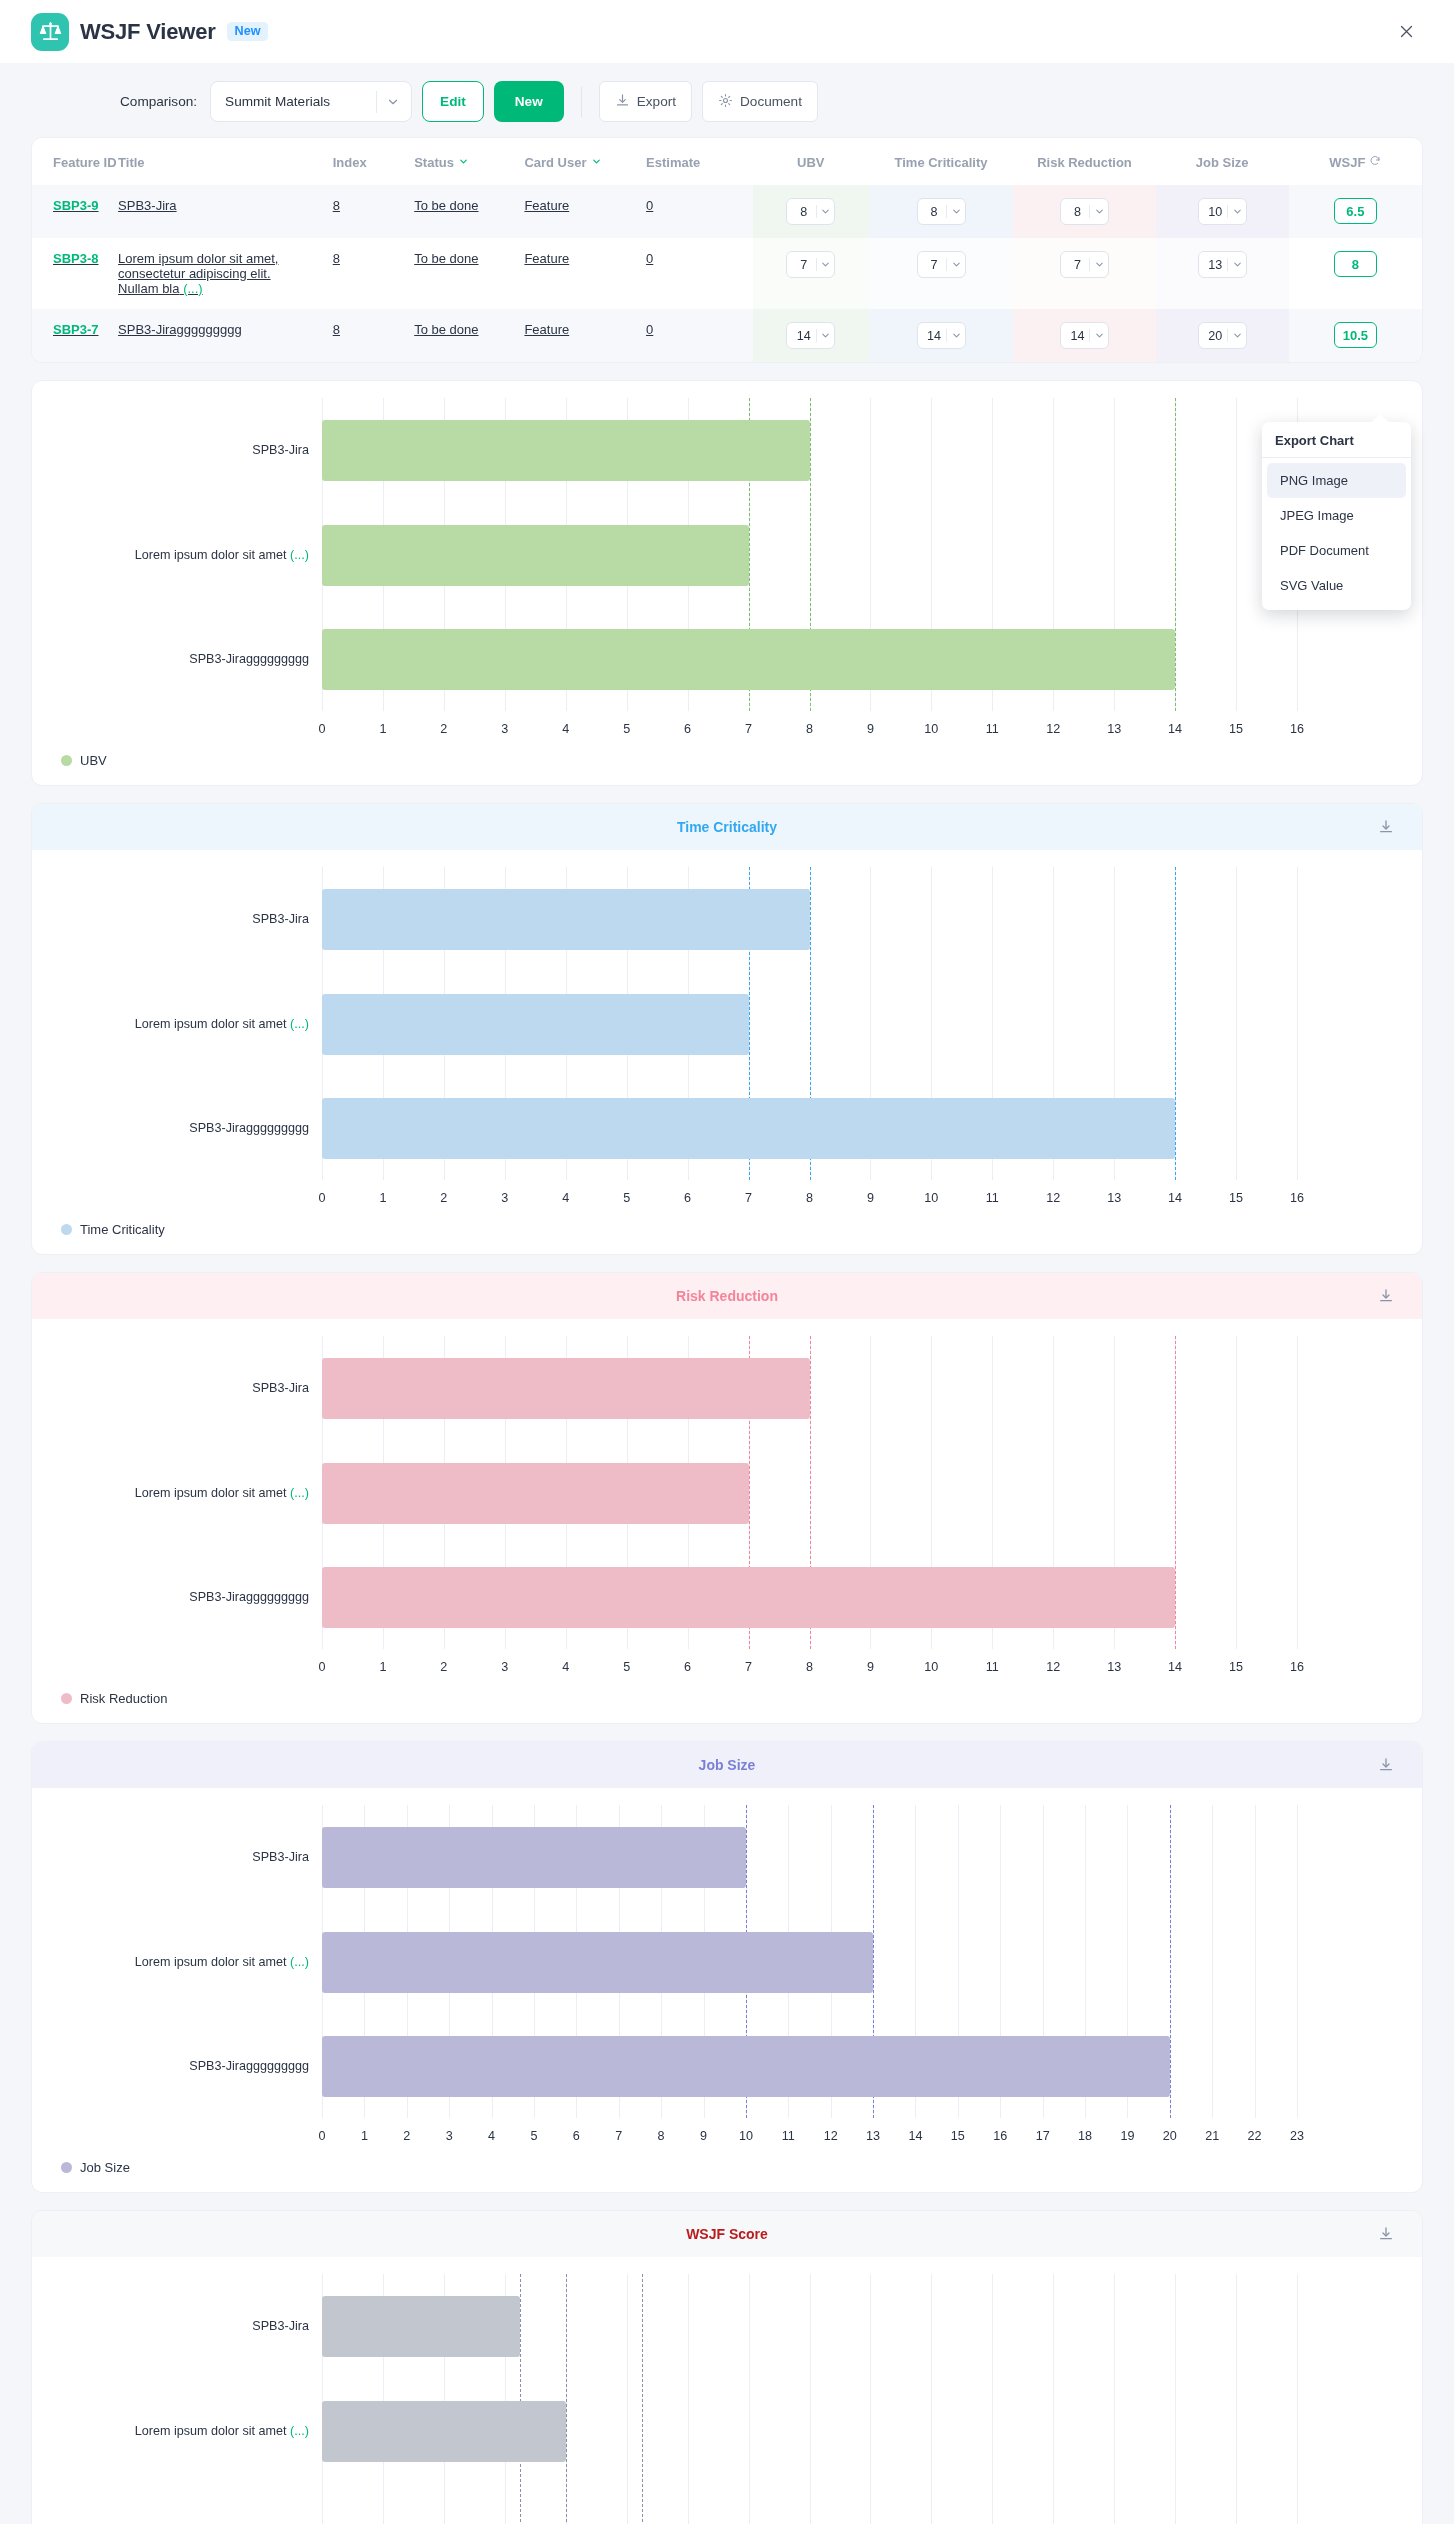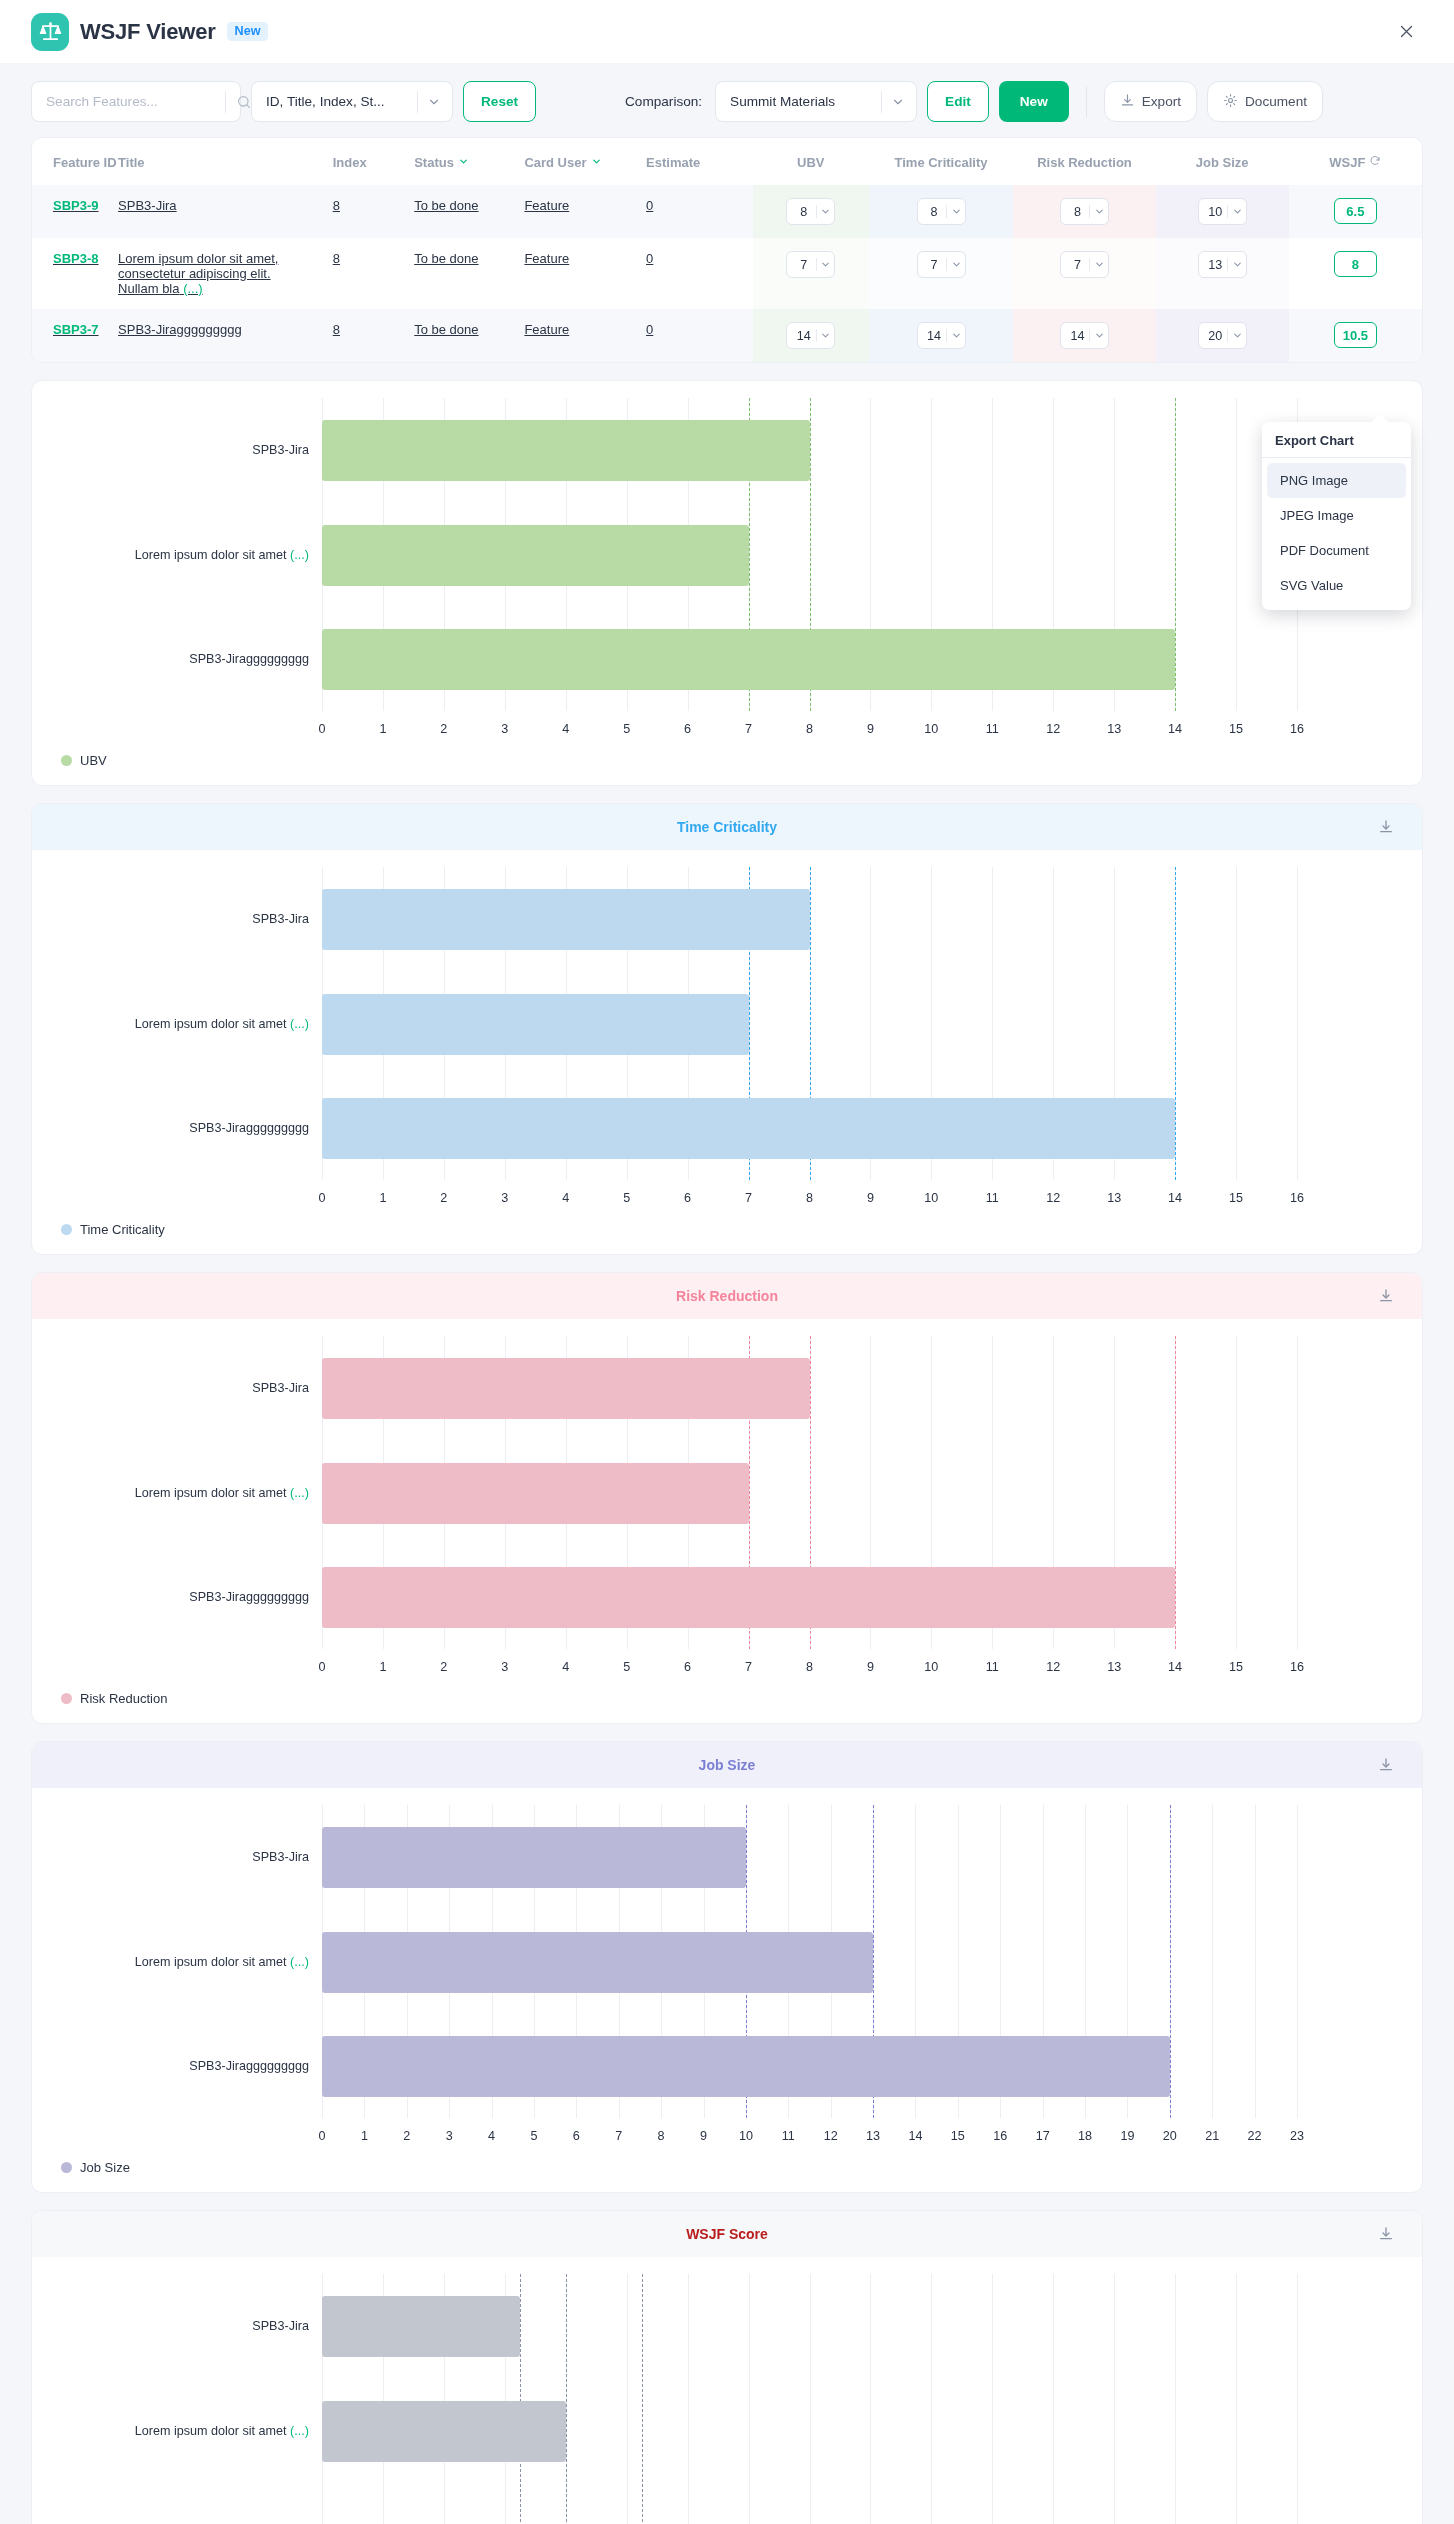--- a/index.html
+++ b/index.html
@@ -88,21 +88,21 @@
   .btn-solid {
     height: 41px; padding: 0 21px; border-radius: 8px;
     border: 0; background: #00b979; color: #fff;
     font-size: 13.6px; font-weight: 700; cursor: pointer;
     display: flex; align-items: center; justify-content: center;
     font-family: "Liberation Sans", sans-serif;
   }
   .cmp-label { font-size: 13.6px; color: #2b3445; white-space: nowrap; margin-right: 3px; }
   .tb-sep { width: 1px; height: 30px; background: #e0e5ee; margin: 0 7px; flex:none; }
   .btn-ghost {
-    height: 41px; padding: 0 15px; border-radius: 12px;
+    height: 41px; padding: 0 15px; border-radius: 6px;
     border: 1px solid #e3e7ee; background: #fff; color: #4a5263;
     font-size: 13.6px; cursor: pointer;
     display: flex; align-items: center; gap: 7px;
     font-family: "Liberation Sans", sans-serif;
   }
 
   
   .table-card {
     margin: 0 31px; background: #fff; border-radius: 11px;
     border: 1px solid #eceff4; overflow: hidden;
@@ -254,44 +254,20 @@
     <span class="badge-new">New</span>
   </div>
   <div class="close-x">
     <svg width="17" height="17" viewBox="0 0 24 24" fill="none" stroke="currentColor" stroke-width="1.8" stroke-linecap="round">
       <path d="M5 5l14 14M19 5L5 19"></path>
     </svg>
   </div>
 </div>
 
 <div class="toolbar">
-  <div class="tb-left">
-    <div class="search-box">
-      <input type="text" placeholder="Search Features..." style="">
-      <span class="vdiv"></span>
-      <span class="icon-btn-plain">
-        <svg width="16" height="16" viewBox="0 0 24 24" fill="none" stroke="currentColor" stroke-width="1.9" stroke-linecap="round">
-          <circle cx="11" cy="11" r="7"></circle>
-            <path d="M20 20l-3.6-3.6"></path>
-        </svg>
-      </span>
-    </div>
-
-    <div class="select-box col-select">
-      <span class="sv">ID, Title, Index, St...</span>
-      <span class="vdiv" style="margin-left:auto"></span>
-      <span class="caret">
-        <svg width="14" height="14" viewBox="0 0 24 24" fill="none" stroke="currentColor" stroke-width="2" stroke-linecap="round" stroke-linejoin="round">
-            <path d="M6 9l6 6 6-6"></path>
-          </svg>
-      </span>
-    </div>
-
-    <button class="btn-outline">Reset</button>
-  </div>
 
   <div class="tb-right">
     <span class="cmp-label">Comparison:</span>
     <div class="select-box cmp-select">
       <span class="sv">Summit Materials</span>
       <span class="vdiv" style="margin-left:auto"></span>
       <span class="caret">
         <svg width="14" height="14" viewBox="0 0 24 24" fill="none" stroke="currentColor" stroke-width="2" stroke-linecap="round" stroke-linejoin="round">
             <path d="M6 9l6 6 6-6"></path>
           </svg>

